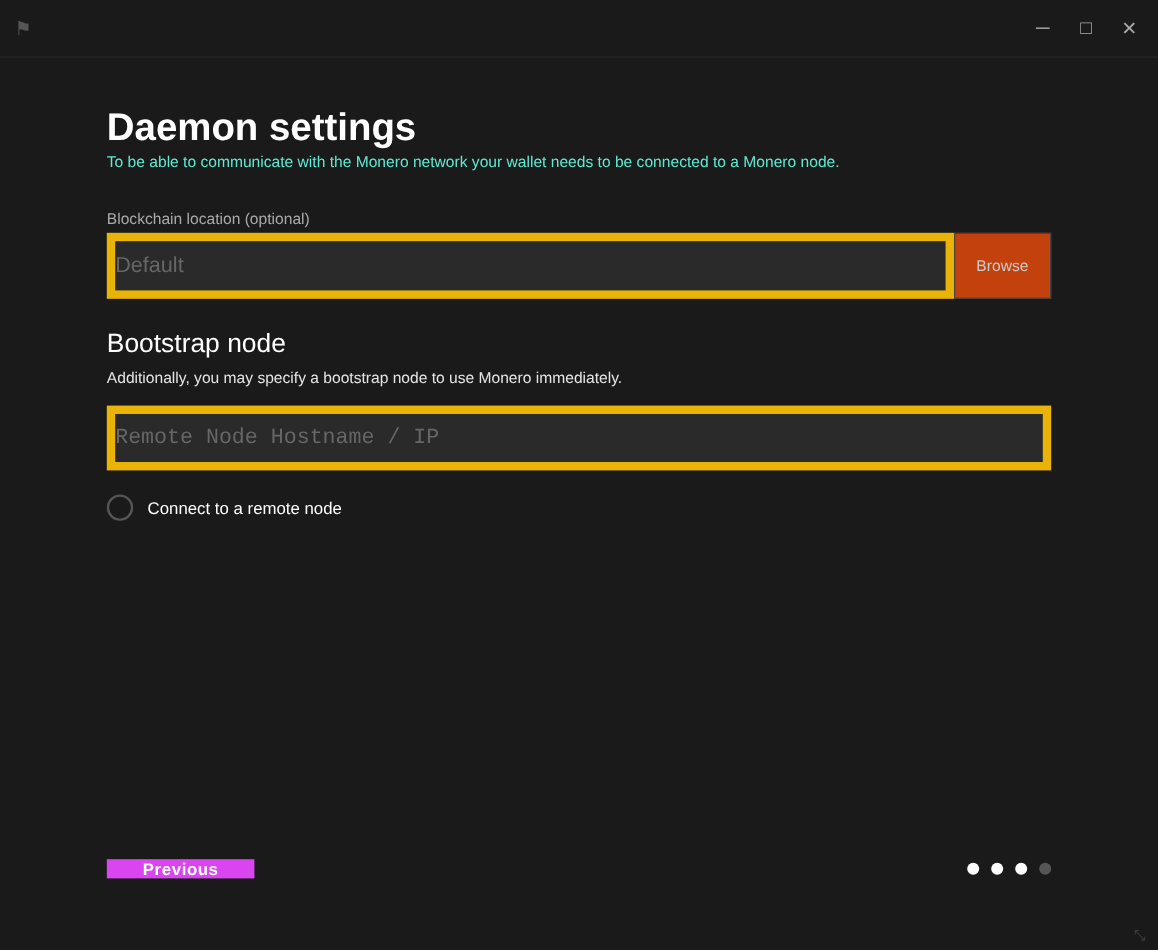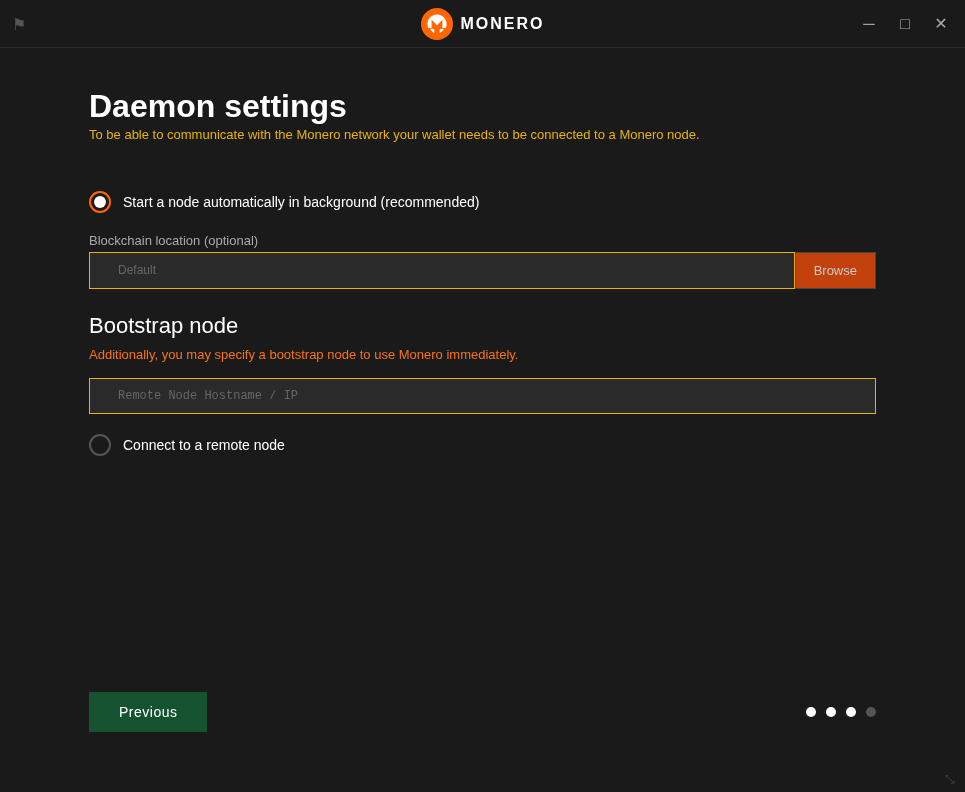--- a/index.html
+++ b/index.html
@@ -81,23 +81,23 @@
     }
 
     .page-title {
       font-size: 32px;
       font-weight: bold;
       color: #ffffff;
     }
 
     .page-description {
       font-size: 13px;
-      color: #eab308;
+      color: #5eead4;
       line-height: 1.5;
-      margin-bottom: 46px;
+      margin-bottom: 30px;
       max-width: 760px;
     }
 
     
     .radio-option {
       display: flex;
       align-items: center;
       gap: 12px;
       margin-bottom: 20px;
       cursor: pointer;
@@ -139,24 +139,24 @@
     }
 
     .input-row {
       display: flex;
       gap: 0;
       margin-bottom: 24px;
     }
 
     .text-input {
       background: #2a2a2a;
-      border: 1px solid #eab308;
+      border: 7px solid #eab308;
       color: #888888;
-      padding: 10px 28px;
-      font-size: 12px;
+      padding: 10px 0;
+      font-size: 18px;
       outline: none;
       flex: 1;
     }
 
     .text-input::placeholder { color: #666666; }
 
     .browse-btn {
       background: #c2410c;
       border: 1px solid #444444;
       color: #cccccc;
@@ -169,21 +169,21 @@
     
     .section-title {
       font-size: 22px;
       font-weight: normal;
       color: #ffffff;
       margin-bottom: 8px;
     }
 
     .section-description {
       font-size: 13px;
-      color: #f97316;
+      color: #e5e5e5;
       margin-bottom: 16px;
     }
 
     .dual-input-row {
       display: flex;
       gap: 12px;
       margin-bottom: 20px;
     }
 
     .hostname-input {
@@ -209,26 +209,26 @@
       position: absolute;
       bottom: 60px;
       left: 89px;
       right: 89px;
       display: flex;
       justify-content: space-between;
       align-items: center;
     }
 
     .nav-btn {
-      background: #14532d;
+      background: #d946ef;
       color: #ffffff;
       border: none;
-      padding: 12px 30px;
+      padding: 0 30px;
       font-size: 14px;
-      font-weight: normal;
+      font-weight: bold;
       cursor: pointer;
       letter-spacing: 0.5px;
     }
 
     .dots-center {
       display: flex;
       gap: 10px;
       align-items: center;
     }
 
@@ -241,47 +241,33 @@
       height: 16px;
       color: #444;
       font-size: 12px;
     }
   </style>
 </head>
 <body>
 
 <div class="titlebar">
   <div class="flag-btn">⚑</div>
-  <div class="titlebar-logo">
-
-    <svg class="monero-logo" viewBox="0 0 32 32" xmlns="http://www.w3.org/2000/svg">
-      <circle cx="16" cy="16" r="16" fill="#FF6600"></circle>
-      <path d="M16 6.4C10.7 6.4 6.4 10.7 6.4 16c0 1.4.3 2.7.8 3.9h3.4V11.7L16 17.3l5.4-5.6v8.2h3.4c.5-1.2.8-2.5.8-3.9C25.6 10.7 21.3 6.4 16 6.4z" fill="#ffffff"></path>
-      <path d="M11.5 20.8H9.1c.9 1.8 2.4 3.3 4.2 4.2v-3.4l-1.8-0.8z" fill="#ffffff"></path>
-      <path d="M20.5 20.8l-1.8.8v3.4c1.8-.9 3.3-2.4 4.2-4.2h-2.4z" fill="#ffffff"></path>
-    </svg>
-    <span class="titlebar-title">MONERO</span>
-  </div>
   <div class="titlebar-controls">
     <div class="titlebar-btn">─</div>
     <div class="titlebar-btn">□</div>
     <div class="titlebar-btn">✕</div>
   </div>
 </div>
 
 <div class="content">
   <h1 class="page-title">Daemon settings</h1>
   <p class="page-description">
     <span>To be able to communicate with the Monero network your wallet needs to be connected to a Monero node.</span><br>
   </p>
 
-  <div class="radio-option">
-    <div class="radio-circle selected"></div>
-    <span class="radio-label">Start a node automatically in background (recommended)</span>
-  </div>
 
   <div>
     <div class="field-label">Blockchain location (optional)</div>
     <div class="input-row">
       <input class="text-input" type="text" value="" placeholder="Default" style="">
       <button class="browse-btn">Browse</button>
     </div>
   </div>
 
   <div>

